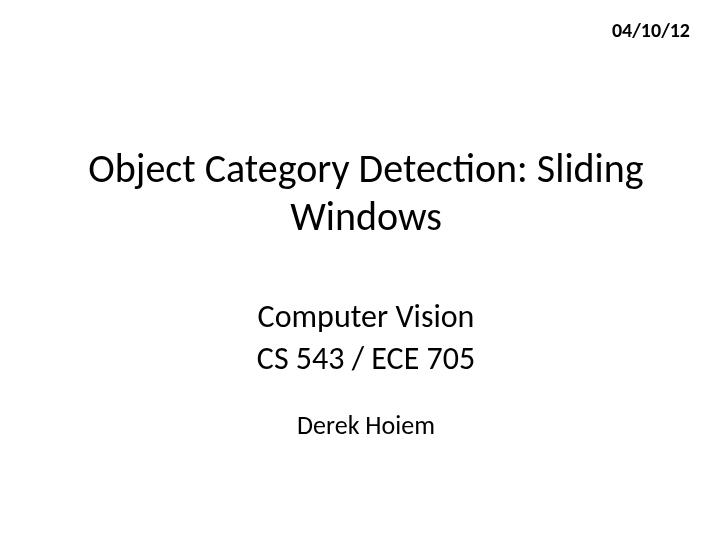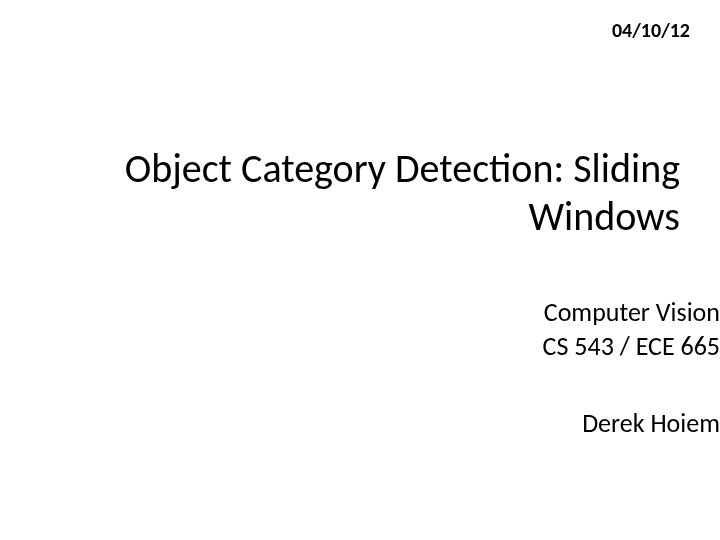--- a/index.html
+++ b/index.html
@@ -1,19 +1,18 @@
 <!DOCTYPE html>
 <html><head>
   <meta charset="utf-8">
   <style>
     * {
       margin: 0;
       padding: 0;
       box-sizing: border-box;
-      text-align: right;
     }
     body {
       width: 720px;
       height: 540px;
       background: #ffffff;
       font-family: Calibri, "Segoe UI", Arial, sans-serif;
       color: #000000;
       position: relative;
       overflow: hidden;
     }
@@ -32,35 +31,35 @@
       text-align: center;
     }
     .title {
       font-size: 40px;
       font-weight: normal;
       line-height: 1.2;
       margin-bottom: 55px;
       padding: 0 40px;
     }
     .subtitle-block {
-      font-size: 26px;
+      font-size: 32px;
       line-height: 1.3;
-      margin-bottom: 43px;
+      margin-bottom: 30px;
     }
     .author {
       font-size: 26px;
       line-height: 1.3;
       margin-top: 16px;
     }
   </style>
 </head>
 <body>
 
 <div class="date">04/10/12</div>
 
 <div class="content">
   <div class="title">Object Category Detection: Sliding Windows</div>
   <div class="subtitle-block">
     <div>Computer Vision</div>
-    <div>CS 543 / ECE 665</div>
+    <div>CS 543 / ECE 705</div>
   </div>
   <div class="author">Derek Hoiem</div>
 </div>
 
 </body></html>

